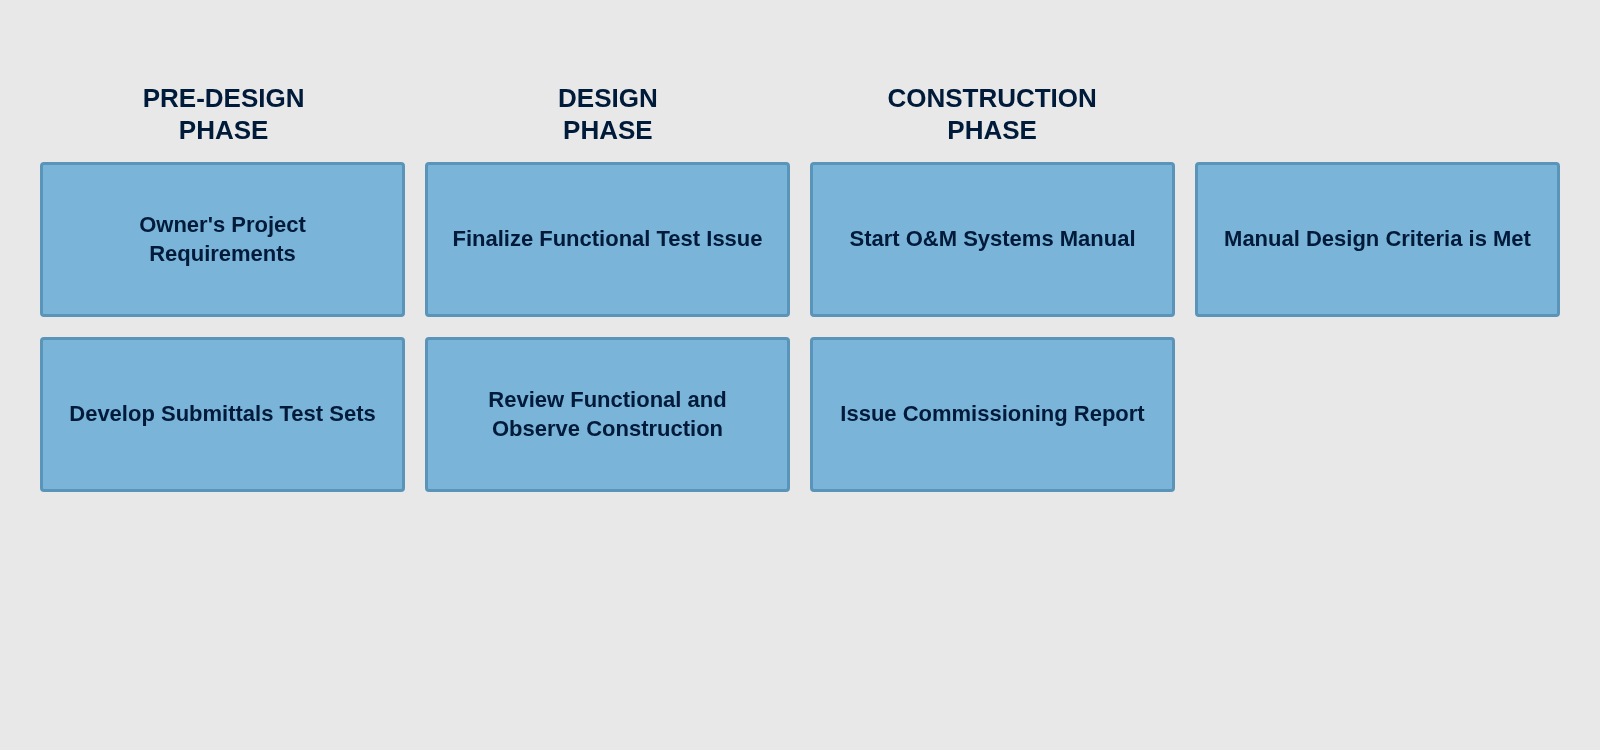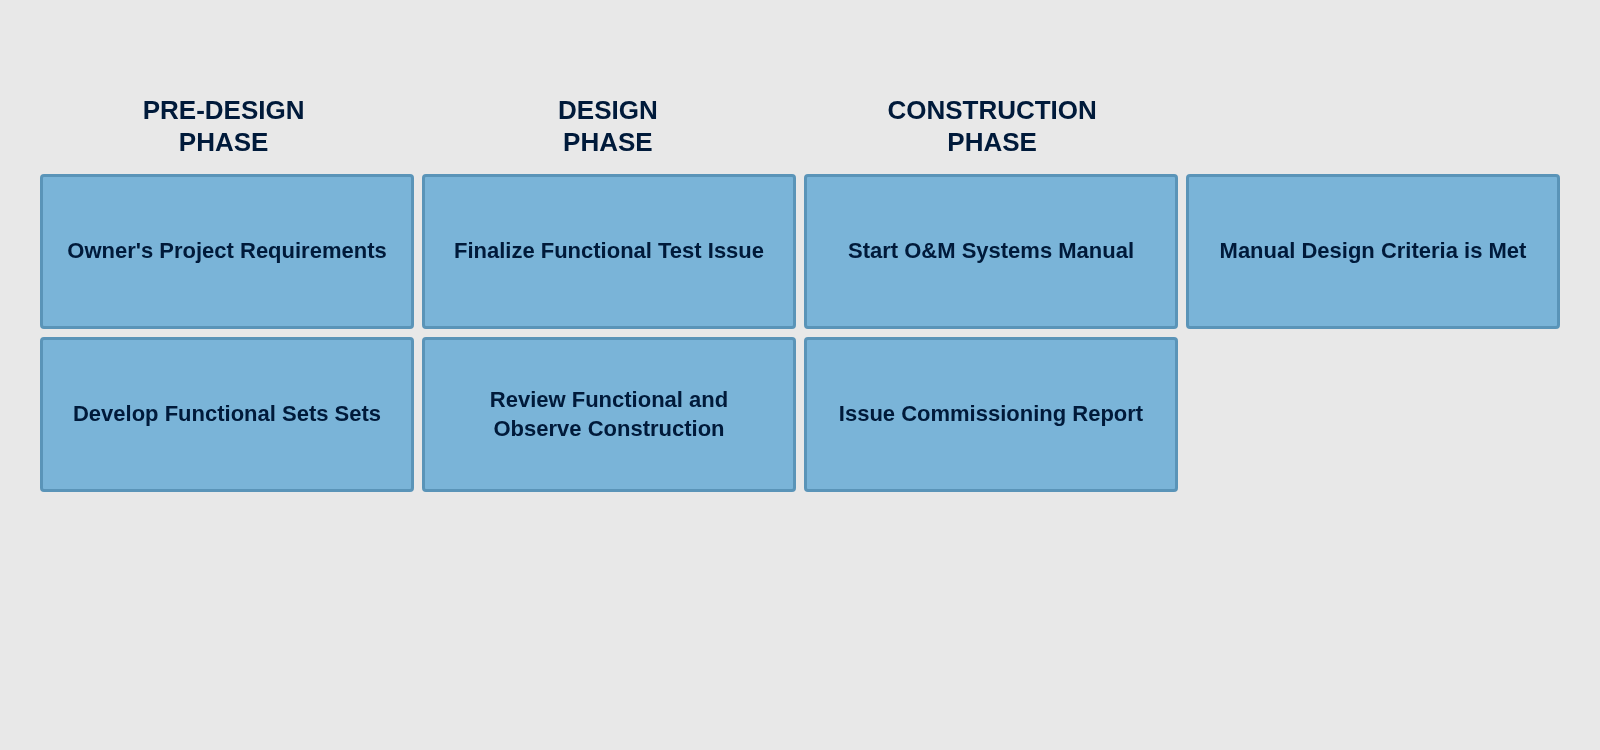--- a/index.html
+++ b/index.html
@@ -37,21 +37,21 @@
       color: #001a3a;
       line-height: 1.2;
       padding: 0 10px;
       text-transform: uppercase;
     }
 
     .cards-grid {
       display: grid;
       grid-template-columns: repeat(4, 1fr);
       grid-template-rows: repeat(3, 1fr);
-      gap: 8px;
+      gap: 20px;
     }
 
     .card {
       background-color: #7ab4d8;
       border: 3px solid #5a94b8;
       border-radius: 4px;
       display: flex;
       align-items: center;
       justify-content: center;
       text-align: center;
@@ -92,21 +92,21 @@
     </div>
 
     <div class="card">
       <span class="card-text">Start O&amp;M Systems Manual</span>
     </div>
     <div class="card">
       <span class="card-text">Manual Design Criteria is Met</span>
     </div>
 
     <div class="card">
-      <span class="card-text">Develop Functional Sets Sets</span>
+      <span class="card-text">Develop Submittals Test Sets</span>
     </div>
     <div class="card">
       <span class="card-text">Review Functional and Observe Construction</span>
     </div>
     <div class="card">
       <span class="card-text">Issue Commissioning Report</span>
     </div>
   </div>
 </div>
 

